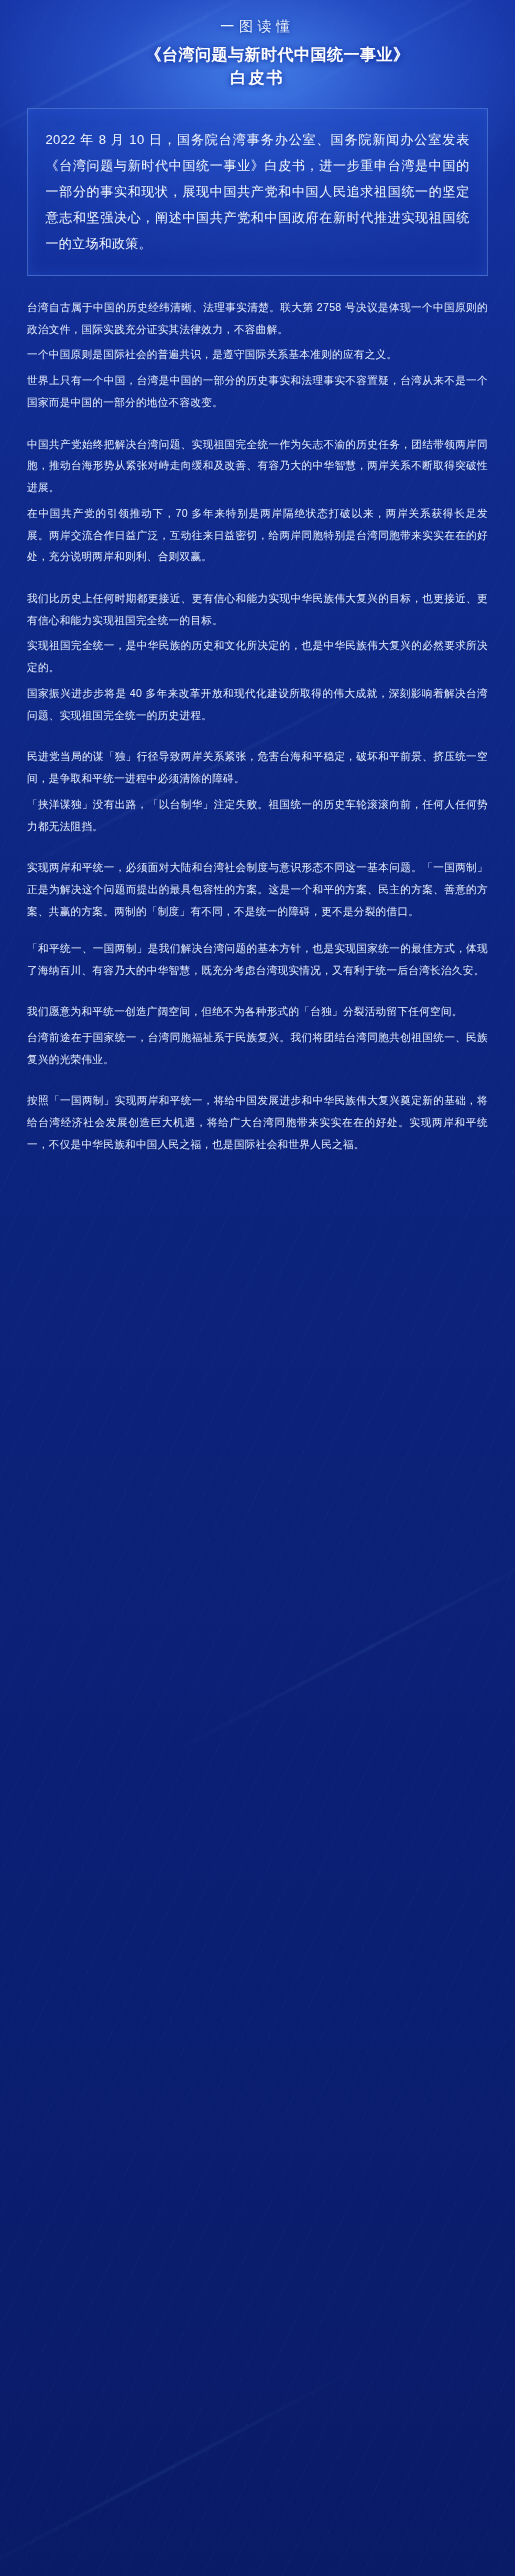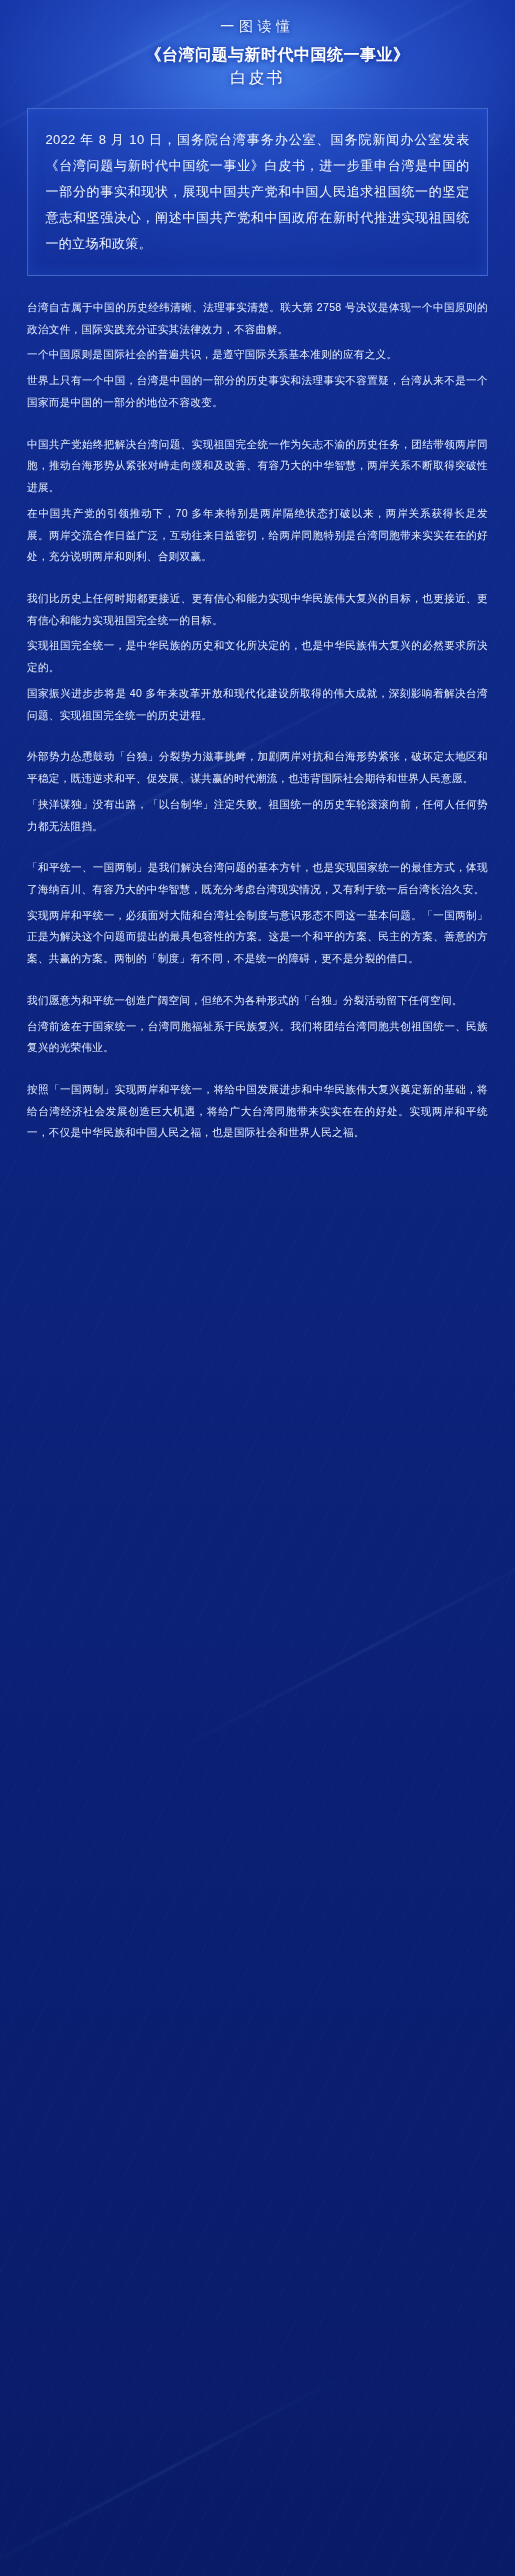--- a/index.html
+++ b/index.html
@@ -67,21 +67,21 @@
     font-size: 16px;
     font-weight: 700;
     letter-spacing: 0.5px;
     color: #ffffff;
     line-height: 1.38;
     text-shadow: 0 1px 6.2px rgba(0,30,140,0.95);
     margin-left: 40px;
   }
   .title-sub {
     font-size: 16px;
-    font-weight: 400;
+    font-weight: 700;
     letter-spacing: 2.1px;
     color: #ffffff;
     line-height: 1.5;
     text-shadow: 0 1px 6.2px rgba(0,30,140,0.95);
   }
 
   
   .lead-wrap {
     position: relative;
     z-index: 3;
@@ -156,27 +156,27 @@
       <p class="para">在中国共产党的引领推动下，70 多年来特别是两岸隔绝状态打破以来，两岸关系获得长足发展。两岸交流合作日益广泛，互动往来日益密切，给两岸同胞特别是台湾同胞带来实实在在的好处，充分说明两岸和则利、合则双赢。</p>
     </div>
 
     <div class="group">
       <p class="para tight">我们比历史上任何时期都更接近、更有信心和能力实现中华民族伟大复兴的目标，也更接近、更有信心和能力实现祖国完全统一的目标。</p>
       <p class="para tight">实现祖国完全统一，是中华民族的历史和文化所决定的，也是中华民族伟大复兴的必然要求所决定的。</p>
       <p class="para">国家振兴进步步将是 40 多年来改革开放和现代化建设所取得的伟大成就，深刻影响着解决台湾问题、实现祖国完全统一的历史进程。</p>
     </div>
 
     <div class="group">
-      <p class="para tight">外部势力怂恿鼓动「台独」分裂势力滋事挑衅，加剧两岸对抗和台海形势紧张，破坏定太地区和平稳定，既违逆求和平、促发展、谋共赢的时代潮流，也违背国际社会期待和世界人民意愿。</p>
+      <p class="para tight">民进党当局的谋「独」行径导致两岸关系紧张，危害台海和平稳定，破坏和平前景、挤压统一空间，是争取和平统一进程中必须清除的障碍。</p>
       <p class="para">「挟洋谋独」没有出路，「以台制华」注定失败。祖国统一的历史车轮滚滚向前，任何人任何势力都无法阻挡。</p>
     </div>
 
     <div class="group">
+      <p class="para">实现两岸和平统一，必须面对大陆和台湾社会制度与意识形态不同这一基本问题。「一国两制」正是为解决这个问题而提出的最具包容性的方案。这是一个和平的方案、民主的方案、善意的方案、共赢的方案。两制的「制度」有不同，不是统一的障碍，更不是分裂的借口。</p>
       <p class="para tight">「和平统一、一国两制」是我们解决台湾问题的基本方针，也是实现国家统一的最佳方式，体现了海纳百川、有容乃大的中华智慧，既充分考虑台湾现实情况，又有利于统一后台湾长治久安。</p>
-      <p class="para">实现两岸和平统一，必须面对大陆和台湾社会制度与意识形态不同这一基本问题。「一国两制」正是为解决这个问题而提出的最具包容性的方案。这是一个和平的方案、民主的方案、善意的方案、共赢的方案。两制的「制度」有不同，不是统一的障碍，更不是分裂的借口。</p>
     </div>
 
     <div class="group">
       <p class="para tight">我们愿意为和平统一创造广阔空间，但绝不为各种形式的「台独」分裂活动留下任何空间。</p>
       <p class="para">台湾前途在于国家统一，台湾同胞福祉系于民族复兴。我们将团结台湾同胞共创祖国统一、民族复兴的光荣伟业。</p>
     </div>
 
     <div class="group">
       <p class="para">按照「一国两制」实现两岸和平统一，将给中国发展进步和中华民族伟大复兴奠定新的基础，将给台湾经济社会发展创造巨大机遇，将给广大台湾同胞带来实实在在的好处。实现两岸和平统一，不仅是中华民族和中国人民之福，也是国际社会和世界人民之福。</p>
     </div>

